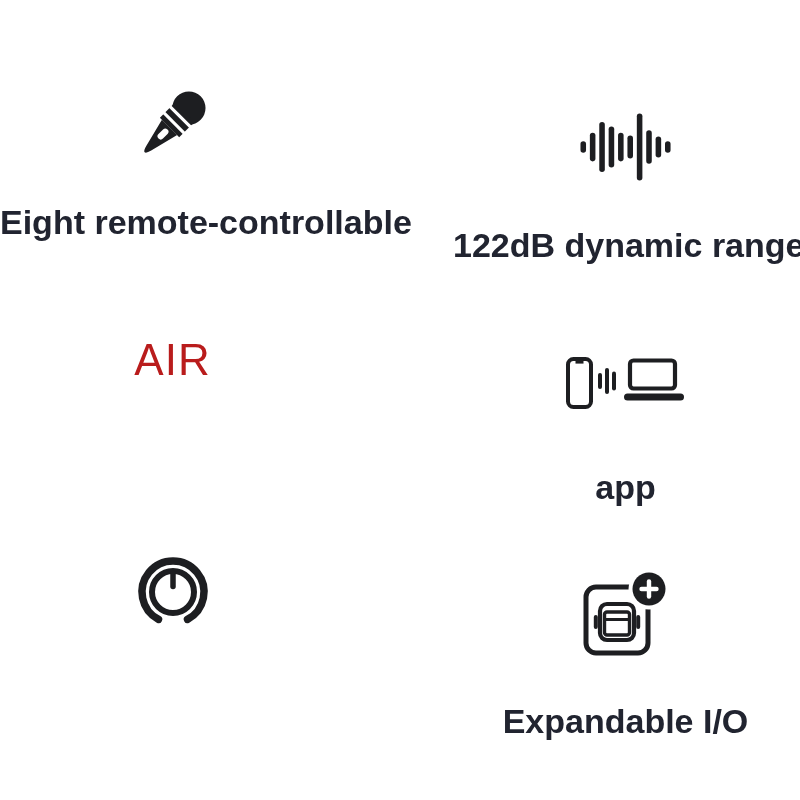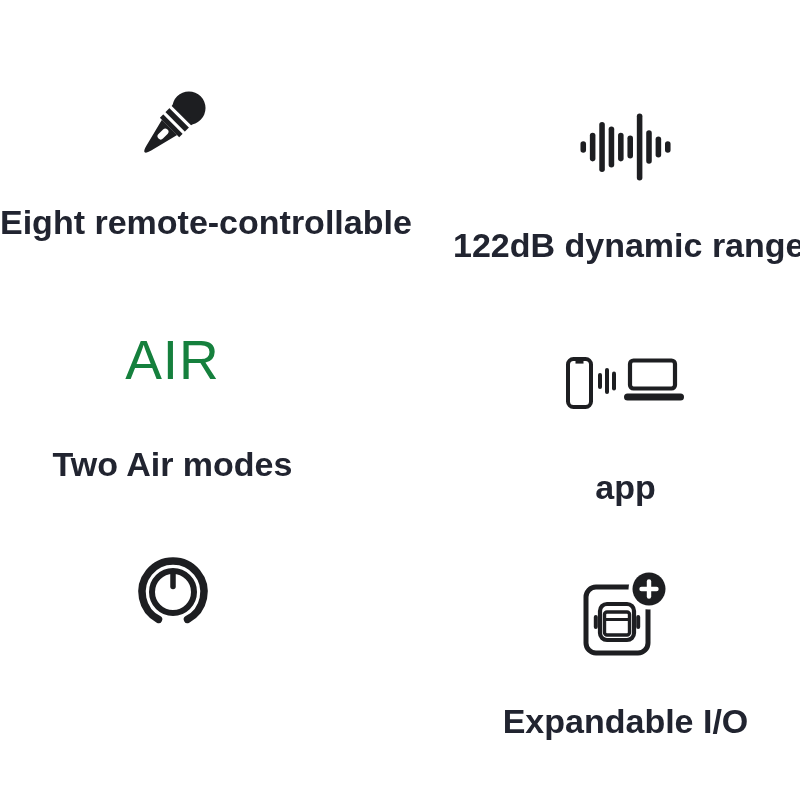--- a/index.html
+++ b/index.html
@@ -10,21 +10,21 @@
   .col-r{left:453px;width:345px;margin-top:23px;}
   .icons{display:flex;align-items:center;justify-content:center;}
   .icons-r1{top:58px;height:132px;}
   .icons-r2{top:330px;height:60px;}
   .icons-r3{top:544px;height:96px;}
   .cap{text-align:center;color:#212430;font-weight:700;font-size:34px;}
   .cap-r1{top:203px;}
   .cap-r2{top:445px;}
   .cap-r3{top:679px;}
   .cap .line{line-height:39px;white-space:nowrap;}
-  .air-text{font-size:55px;font-weight:400;color:#15803d;letter-spacing:1px;line-height:60px;}
+  .air-text{font-size:44px;font-weight:400;color:#b91c1c;letter-spacing:1px;line-height:60px;}
   svg{display:block;}
 </style>
 </head>
 <body>
 
 <div id="page">
 
   <div class="cell-icons icons icons-r1 col-l">
     <span>
       <svg width="88" height="88" viewBox="0 0 90 90">
@@ -75,23 +75,20 @@
         <line x1="9.5" y1="4.8" x2="17.5" y2="4.8" stroke-width="3.6"></line>
         <line x1="34" y1="18" x2="34" y2="30" stroke-width="4" stroke-linecap="round"></line>
         <line x1="41" y1="13" x2="41" y2="35" stroke-width="4" stroke-linecap="round"></line>
         <line x1="48" y1="16.5" x2="48" y2="31.5" stroke-width="4" stroke-linecap="round"></line>
         <rect x="64" y="3.5" width="45" height="28" rx="3.5" stroke-width="4.2"></rect>
         <line x1="61.5" y1="40" x2="114.5" y2="40" stroke-width="7" stroke-linecap="round"></line>
       </svg>
     </span>
   </div>
 
-  <div class="cell-caption cap cap-r2 col-l">
-    <div class="line">Two Air modes</div>
-  </div>
   <div class="cell-caption cap cap-r2 col-r">
     <div class="line">app</div>
   </div>
 
   <div class="cell-icons icons icons-r3 col-l">
     <span>
       <svg width="76" height="76" viewBox="0 0 76 76" fill="none" stroke="#1d1e21">
         <path d="M23.5,65.4 A31,31 0 1 1 52.5,65.4" stroke-width="7.5" stroke-linecap="round"></path>
         <circle cx="38" cy="38" r="21" stroke-width="6"></circle>
         <line x1="38" y1="19.5" x2="38" y2="32.5" stroke-width="5.5" stroke-linecap="round"></line>

